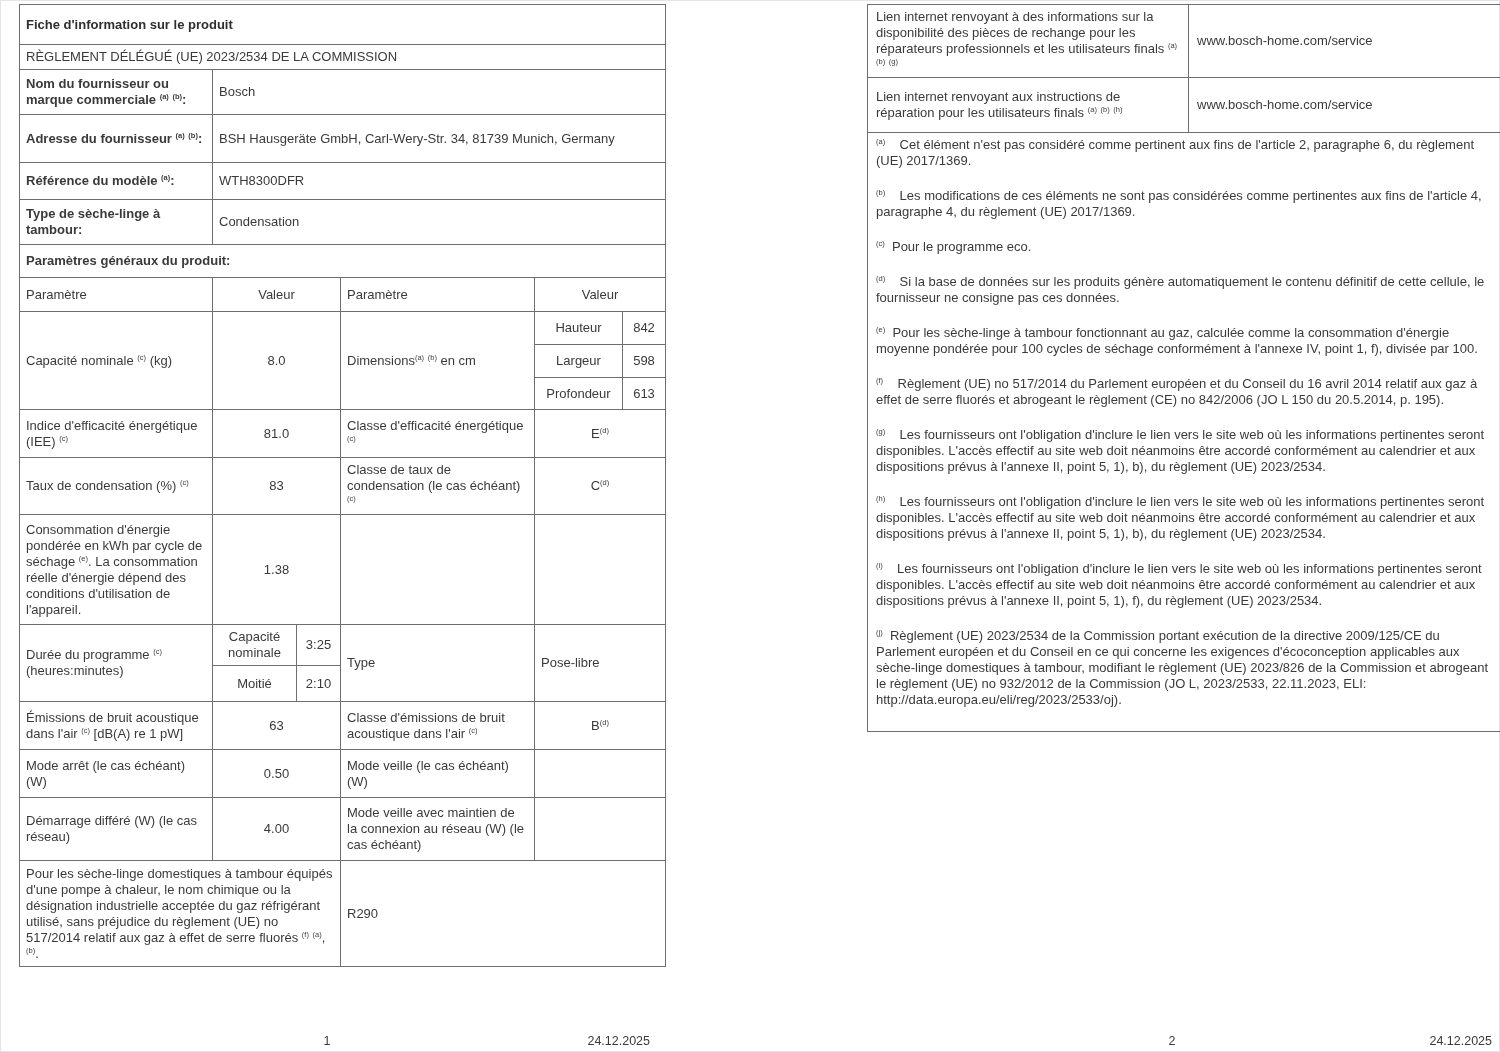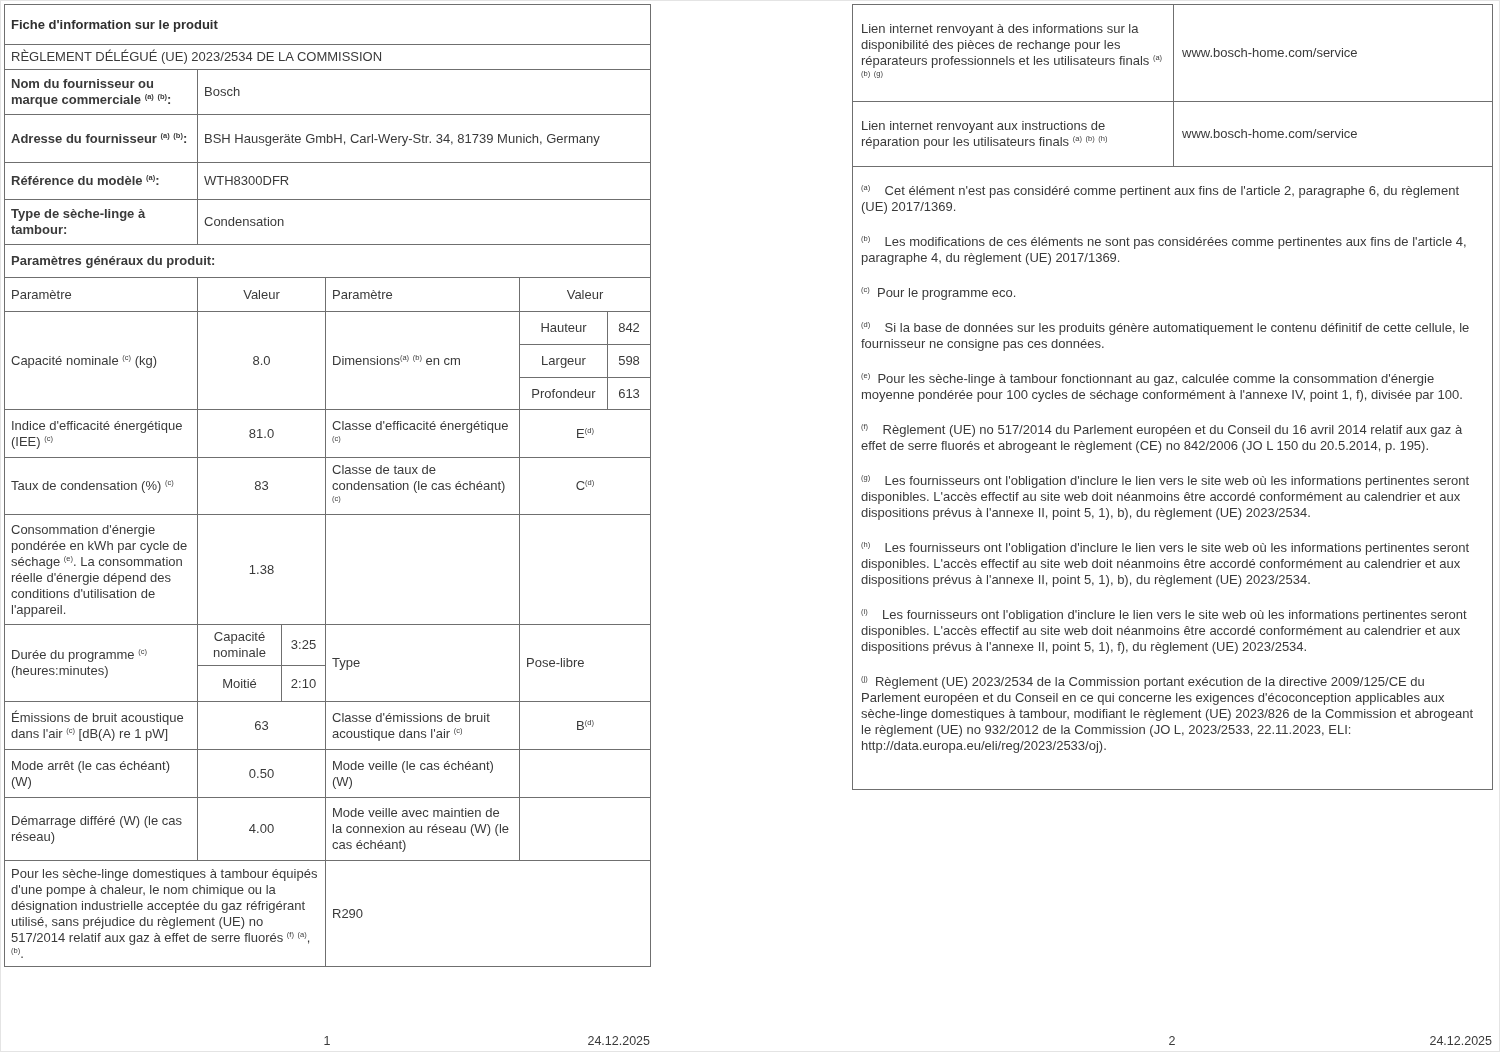--- a/index.html
+++ b/index.html
@@ -1,32 +1,32 @@
 <!DOCTYPE html>
 <html><head>
 <meta charset="utf-8">
 <style>
   html,body{margin:0;padding:0;}
   body{
     width:1500px;height:1052px;position:relative;background:#ffffff;
     font-family:"Liberation Sans",sans-serif;color:#3a3a3a;overflow:hidden;
   }
   .canvas-border{position:absolute;inset:0;border:1px solid #e4e4e4;pointer-events:none;}
-  table.sheet{border-collapse:collapse;table-layout:fixed;position:absolute;}
+  table.sheet{border-collapse:collapse;table-layout:fixed;position:absolute;margin-left:15px;}
   table.sheet td{
     border:1px solid #6f6f6f;padding:4px 6px;vertical-align:middle;
     font-size:13px;line-height:16px;word-wrap:break-word;
   }
   sup{font-size:7.5px;line-height:0;vertical-align:5px;}
   .b{font-weight:bold;}
   .c{text-align:center;}
   td.title-cell{font-size:20px;font-weight:bold;color:#2f2f2f;padding-left:6px;}
   #left-table{left:4px;top:4px;width:646px;}
   #right-table{left:852px;top:4px;width:640px;}
-  #right-table td{padding:16px 8px;}
+  #right-table td{padding:4px 8px;}
   td.footnotes-cell{vertical-align:top;padding:9px 7px 0 7px;}
   td.footnotes-cell p{margin:0 0 19px 0;}
   .footer{position:absolute;top:1034px;height:16px;font-size:12.5px;color:#3a3a3a;}
   .footer .num{position:absolute;left:0;right:0;text-align:center;}
   .footer .date{position:absolute;right:0;top:0;}
   #footer-left{left:4px;width:646px;}
   #footer-right{left:852px;width:640px;}
 </style>
 </head>
 <body>

